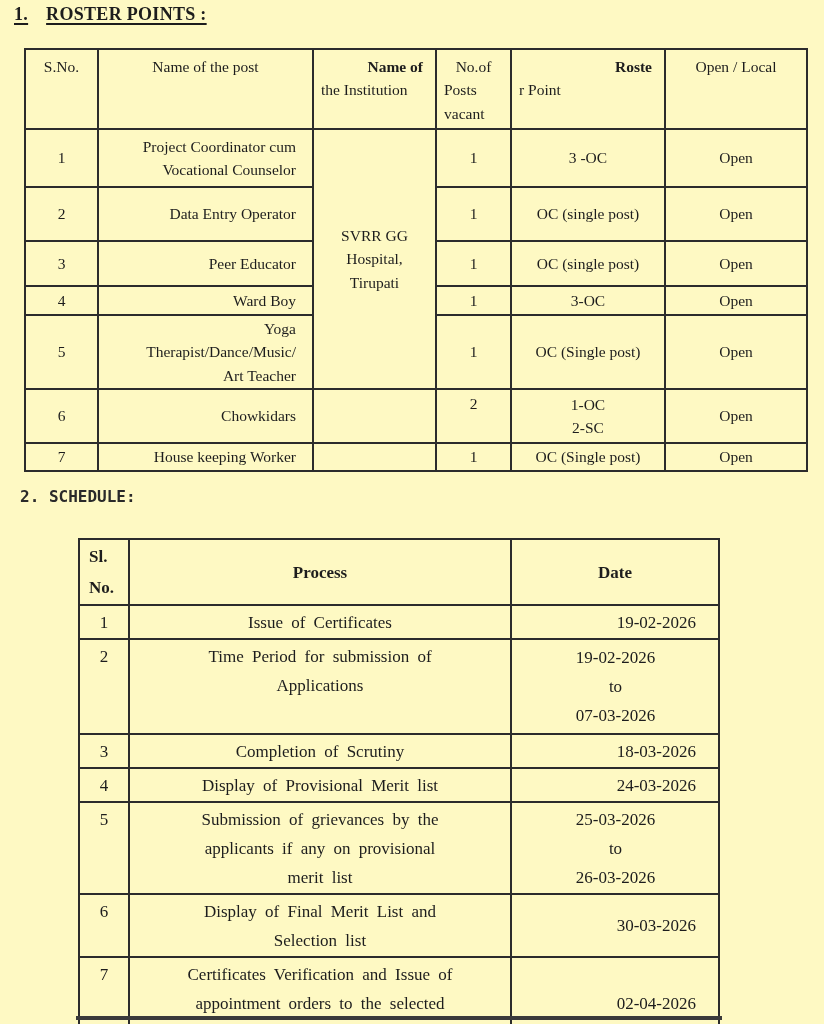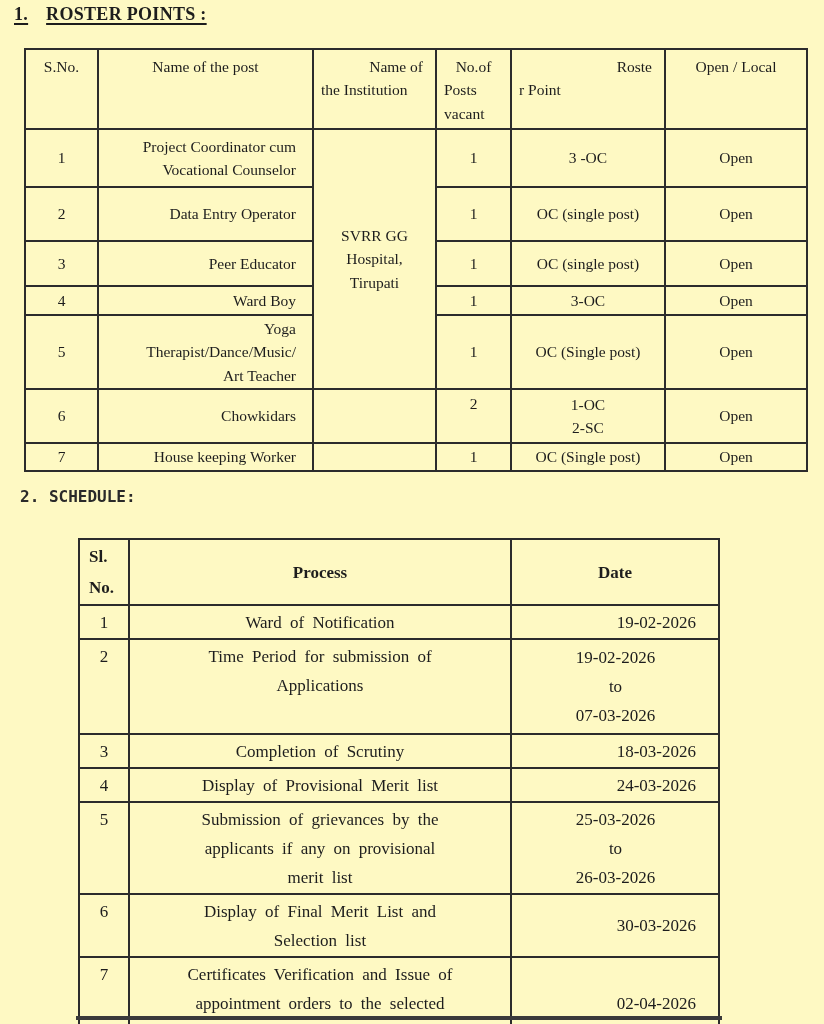--- a/index.html
+++ b/index.html
@@ -67,21 +67,21 @@
     width: 782px;
     font-size: 15.5px;
     line-height: 1.5;
   }
   #roster-table td { vertical-align: middle; }
   #roster-table td.hdr {
     vertical-align: top;
     padding-top: 5px;
     text-align: center;
   }
-  .hdr-line-r { display: block; text-align: right; padding-right: 11px; }
+  .hdr-line-r { display: block; text-align: right; padding-right: 11px; font-weight: bold; }
   .hdr-line-l { display: block; text-align: left;  padding-left: 6px; white-space: pre-line; }
   .hdr-line-c { display: block; text-align: center; }
 
   #roster-table td.c-sno    { text-align: center; }
   #roster-table td.c-post   { text-align: right; padding-left: 9px; padding-right: 16px; white-space: pre-line; }
   #roster-table td.c-inst   { text-align: center; white-space: pre-line; }
   #roster-table td.c-vac    { text-align: center; }
   #roster-table td.c-rost   { text-align: center; white-space: pre-line; }
   #roster-table td.c-open   { text-align: center; }
   #roster-table td.va-top   { vertical-align: top; padding-top: 2px; }
@@ -252,21 +252,21 @@
     </colgroup>
     <tbody>
         <tr style="height:62px">
       <td class="hdr hdr-sno">Sl.
 No.</td>
       <td class="hdr">Process</td>
       <td class="hdr">Date</td>
     </tr>
     <tr style="height:33px">
       <td class="s-sno">1</td>
-      <td class="s-proc">Ward of Notification</td>
+      <td class="s-proc">Issue of Certificates</td>
       <td class="s-date"><span class="date-inner">19-02-2026</span></td>
     </tr>
     <tr style="height:95px">
       <td class="s-sno">2</td>
       <td class="s-proc">Time Period for submission of
 Applications</td>
       <td class="s-date date-center"><span class="date-inner">19-02-2026
 to
 07-03-2026</span></td>
     </tr>

